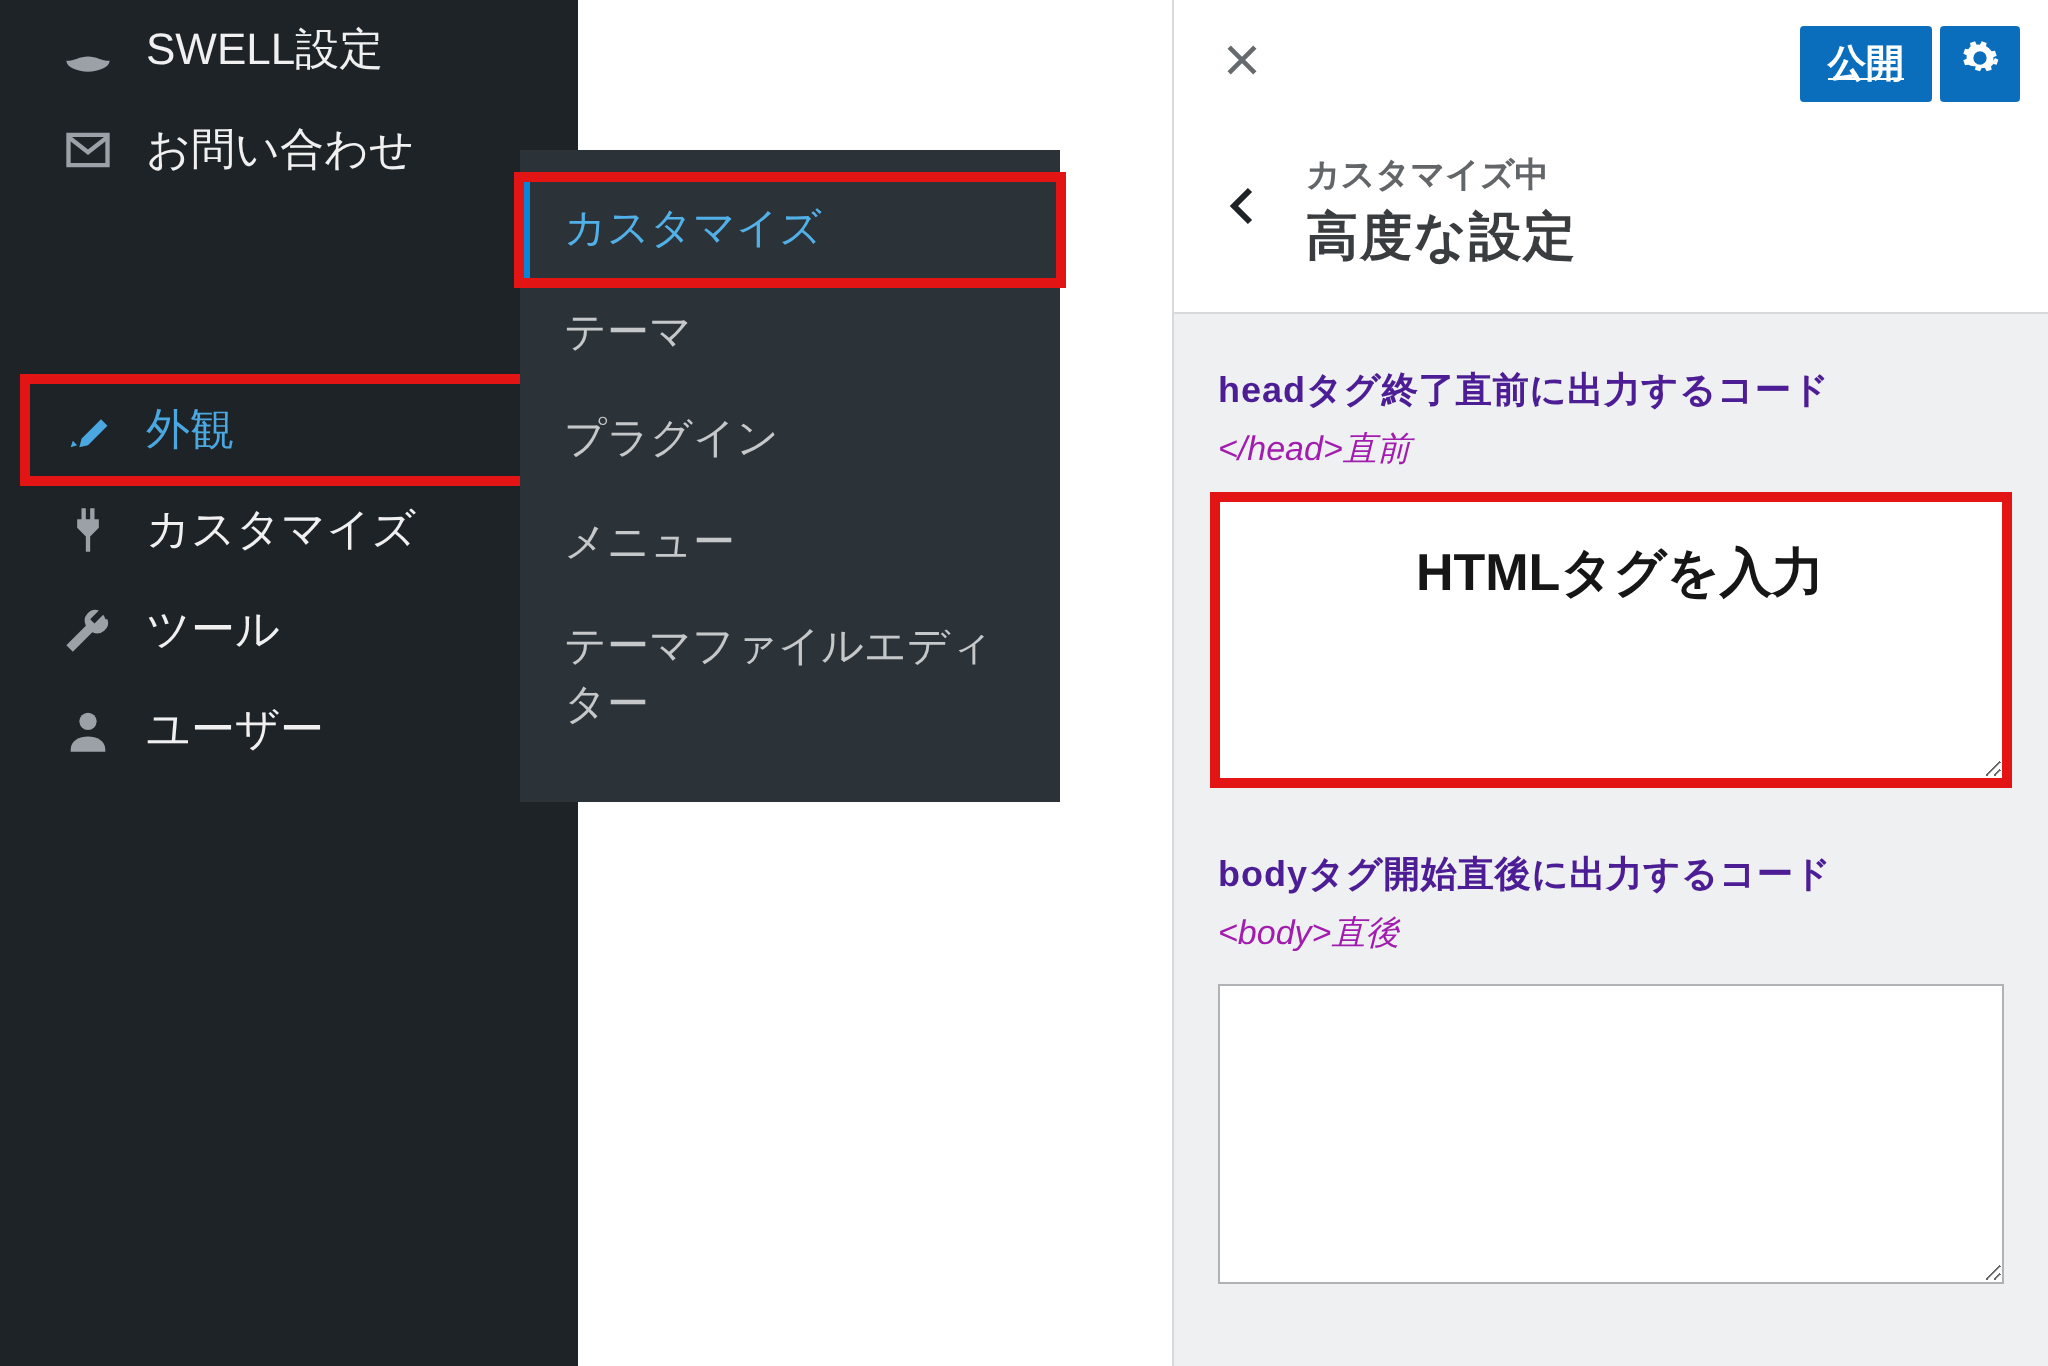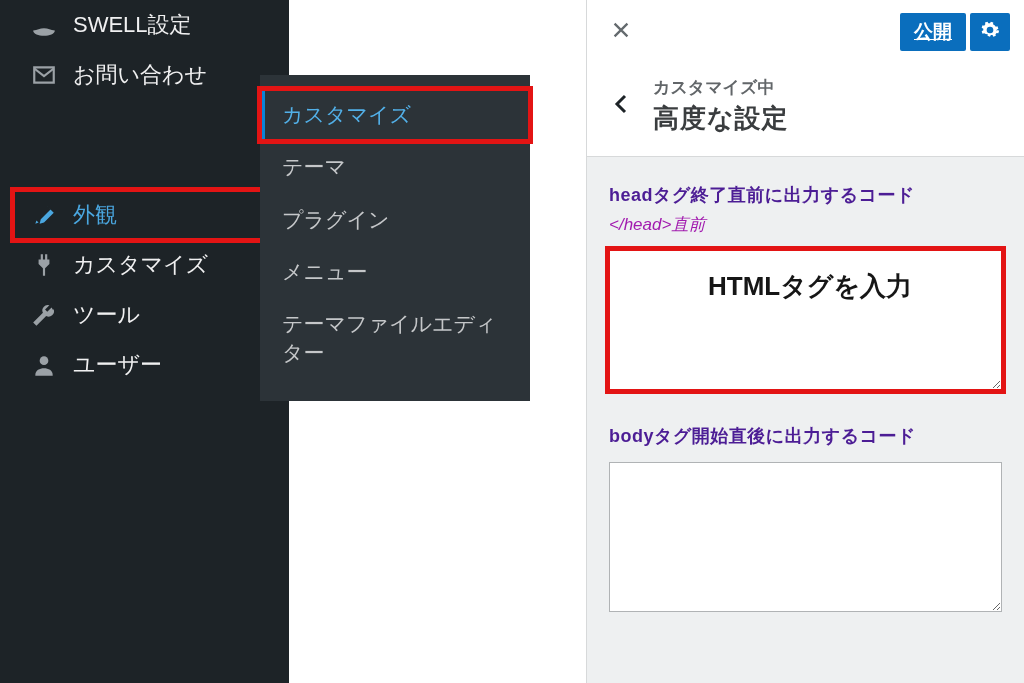--- a/index.html
+++ b/index.html
@@ -241,17 +241,18 @@
 
     <div class="field-block">
       <div class="field-label">headタグ終了直前に出力するコード</div>
       <div class="field-hint">&lt;/head&gt;直前</div>
       <textarea class="code-area hl-box" style=""></textarea>
       <div class="overlay-text" style="top:86px;left:16px;">HTMLタグを入力</div>
     </div>
 
     <div class="field-block">
       <div class="field-label">bodyタグ開始直後に出力するコード</div>
+      <div class="field-hint">&lt;body&gt;直後</div>
       <textarea class="code-area" style="height: 150px;"></textarea>
     </div>
 
   </div>
 </div>
 
 </body></html>

